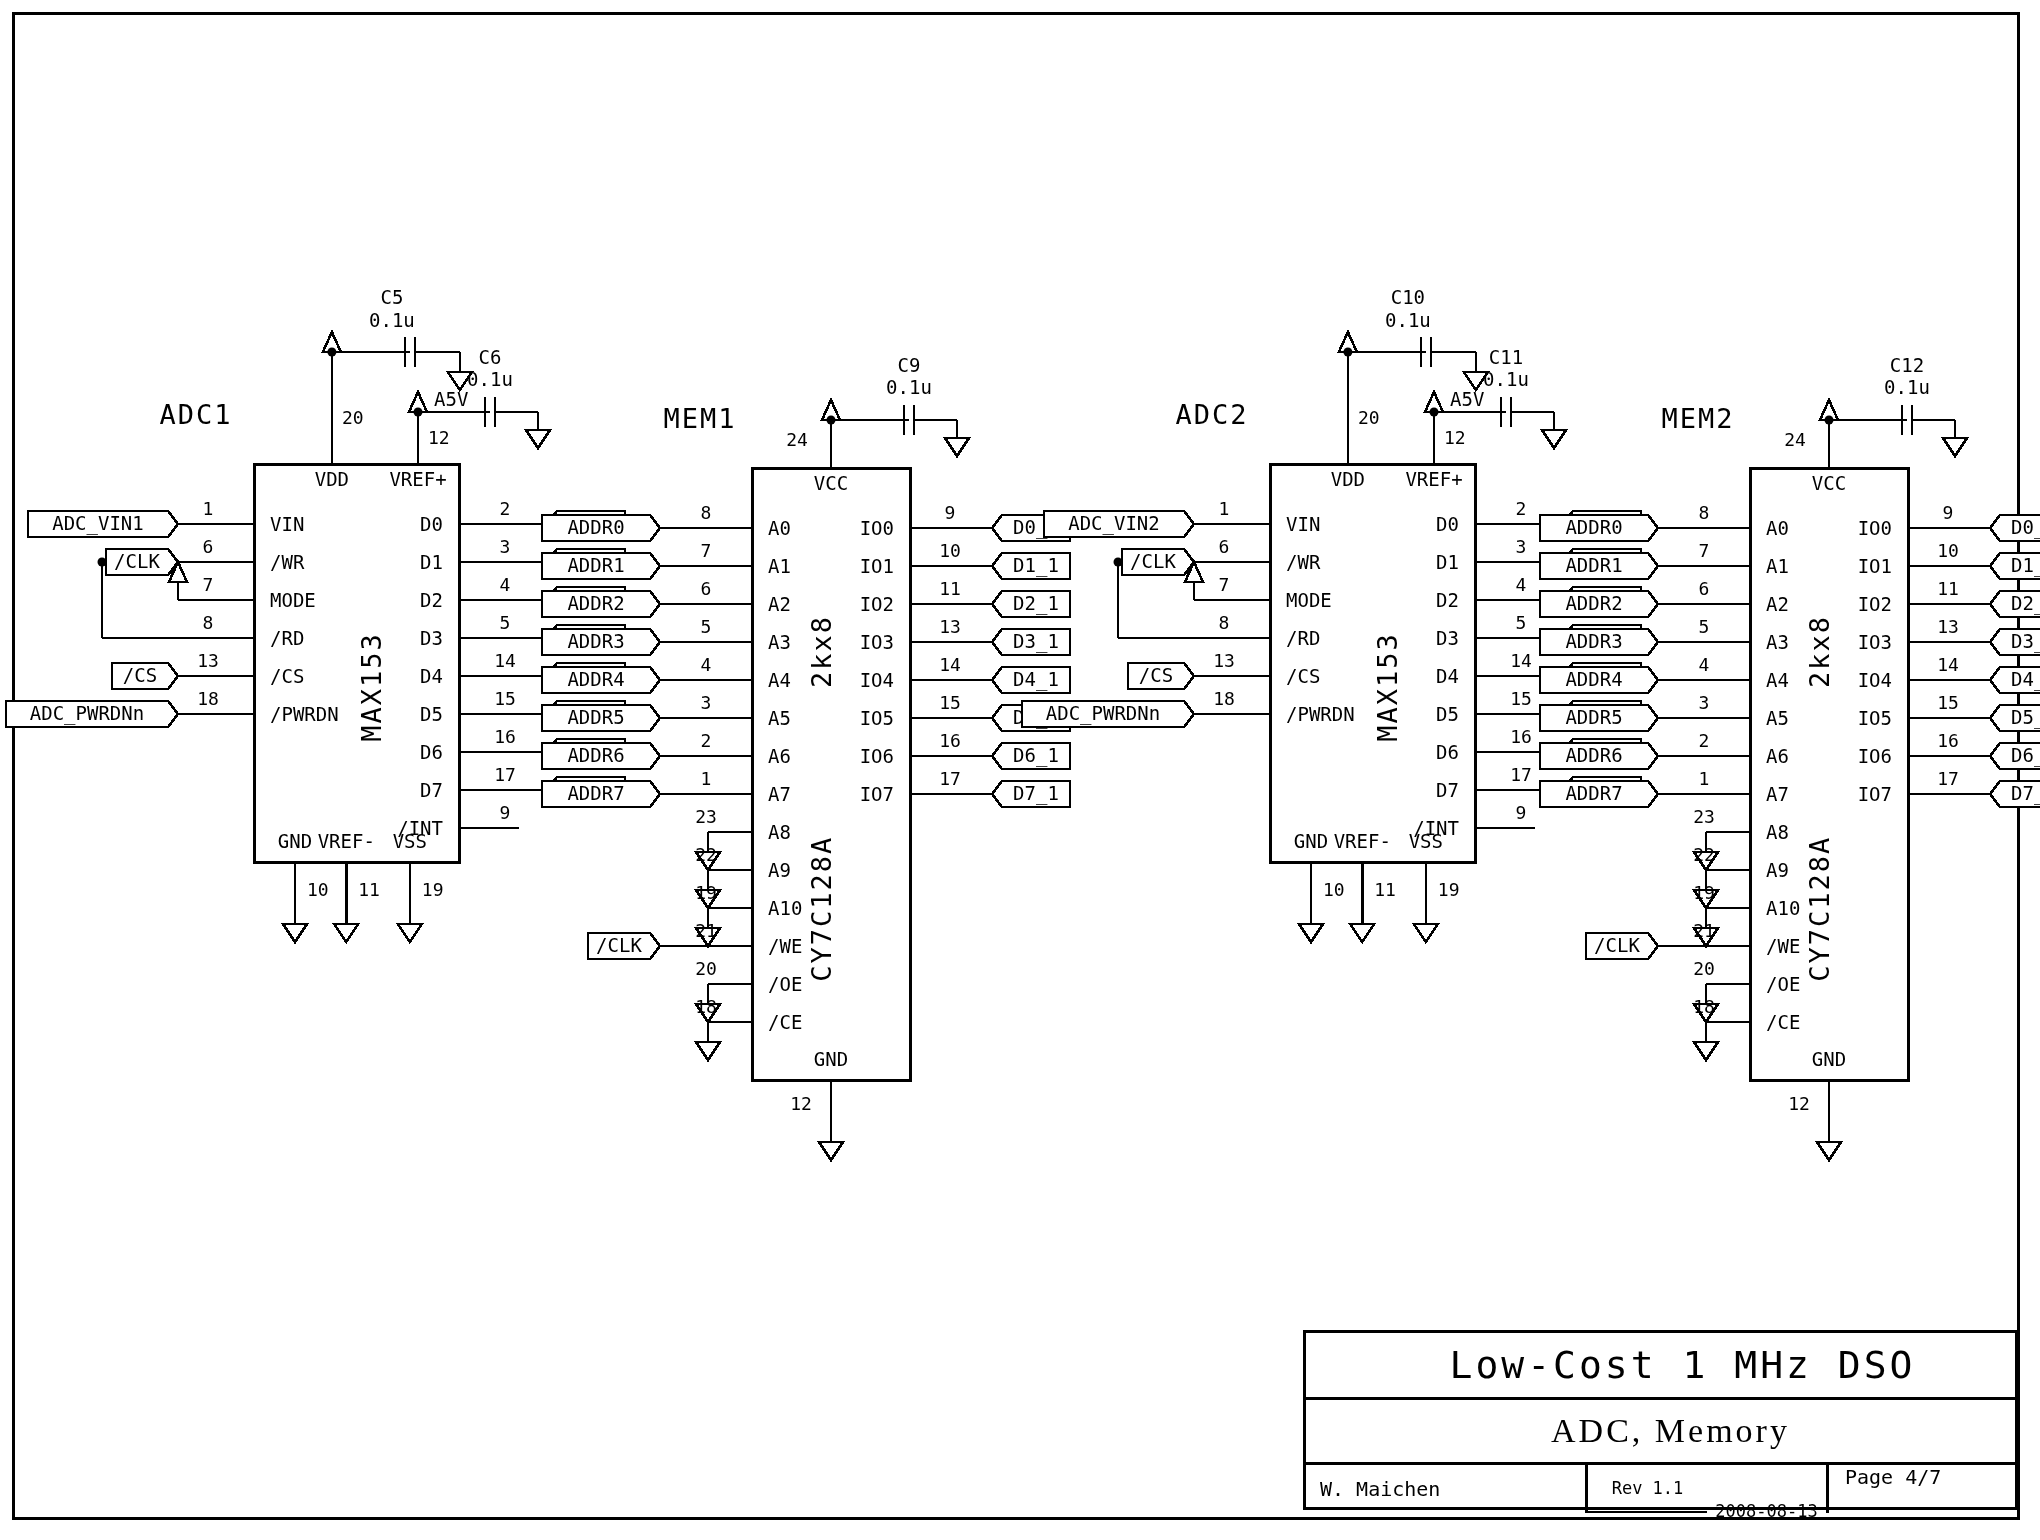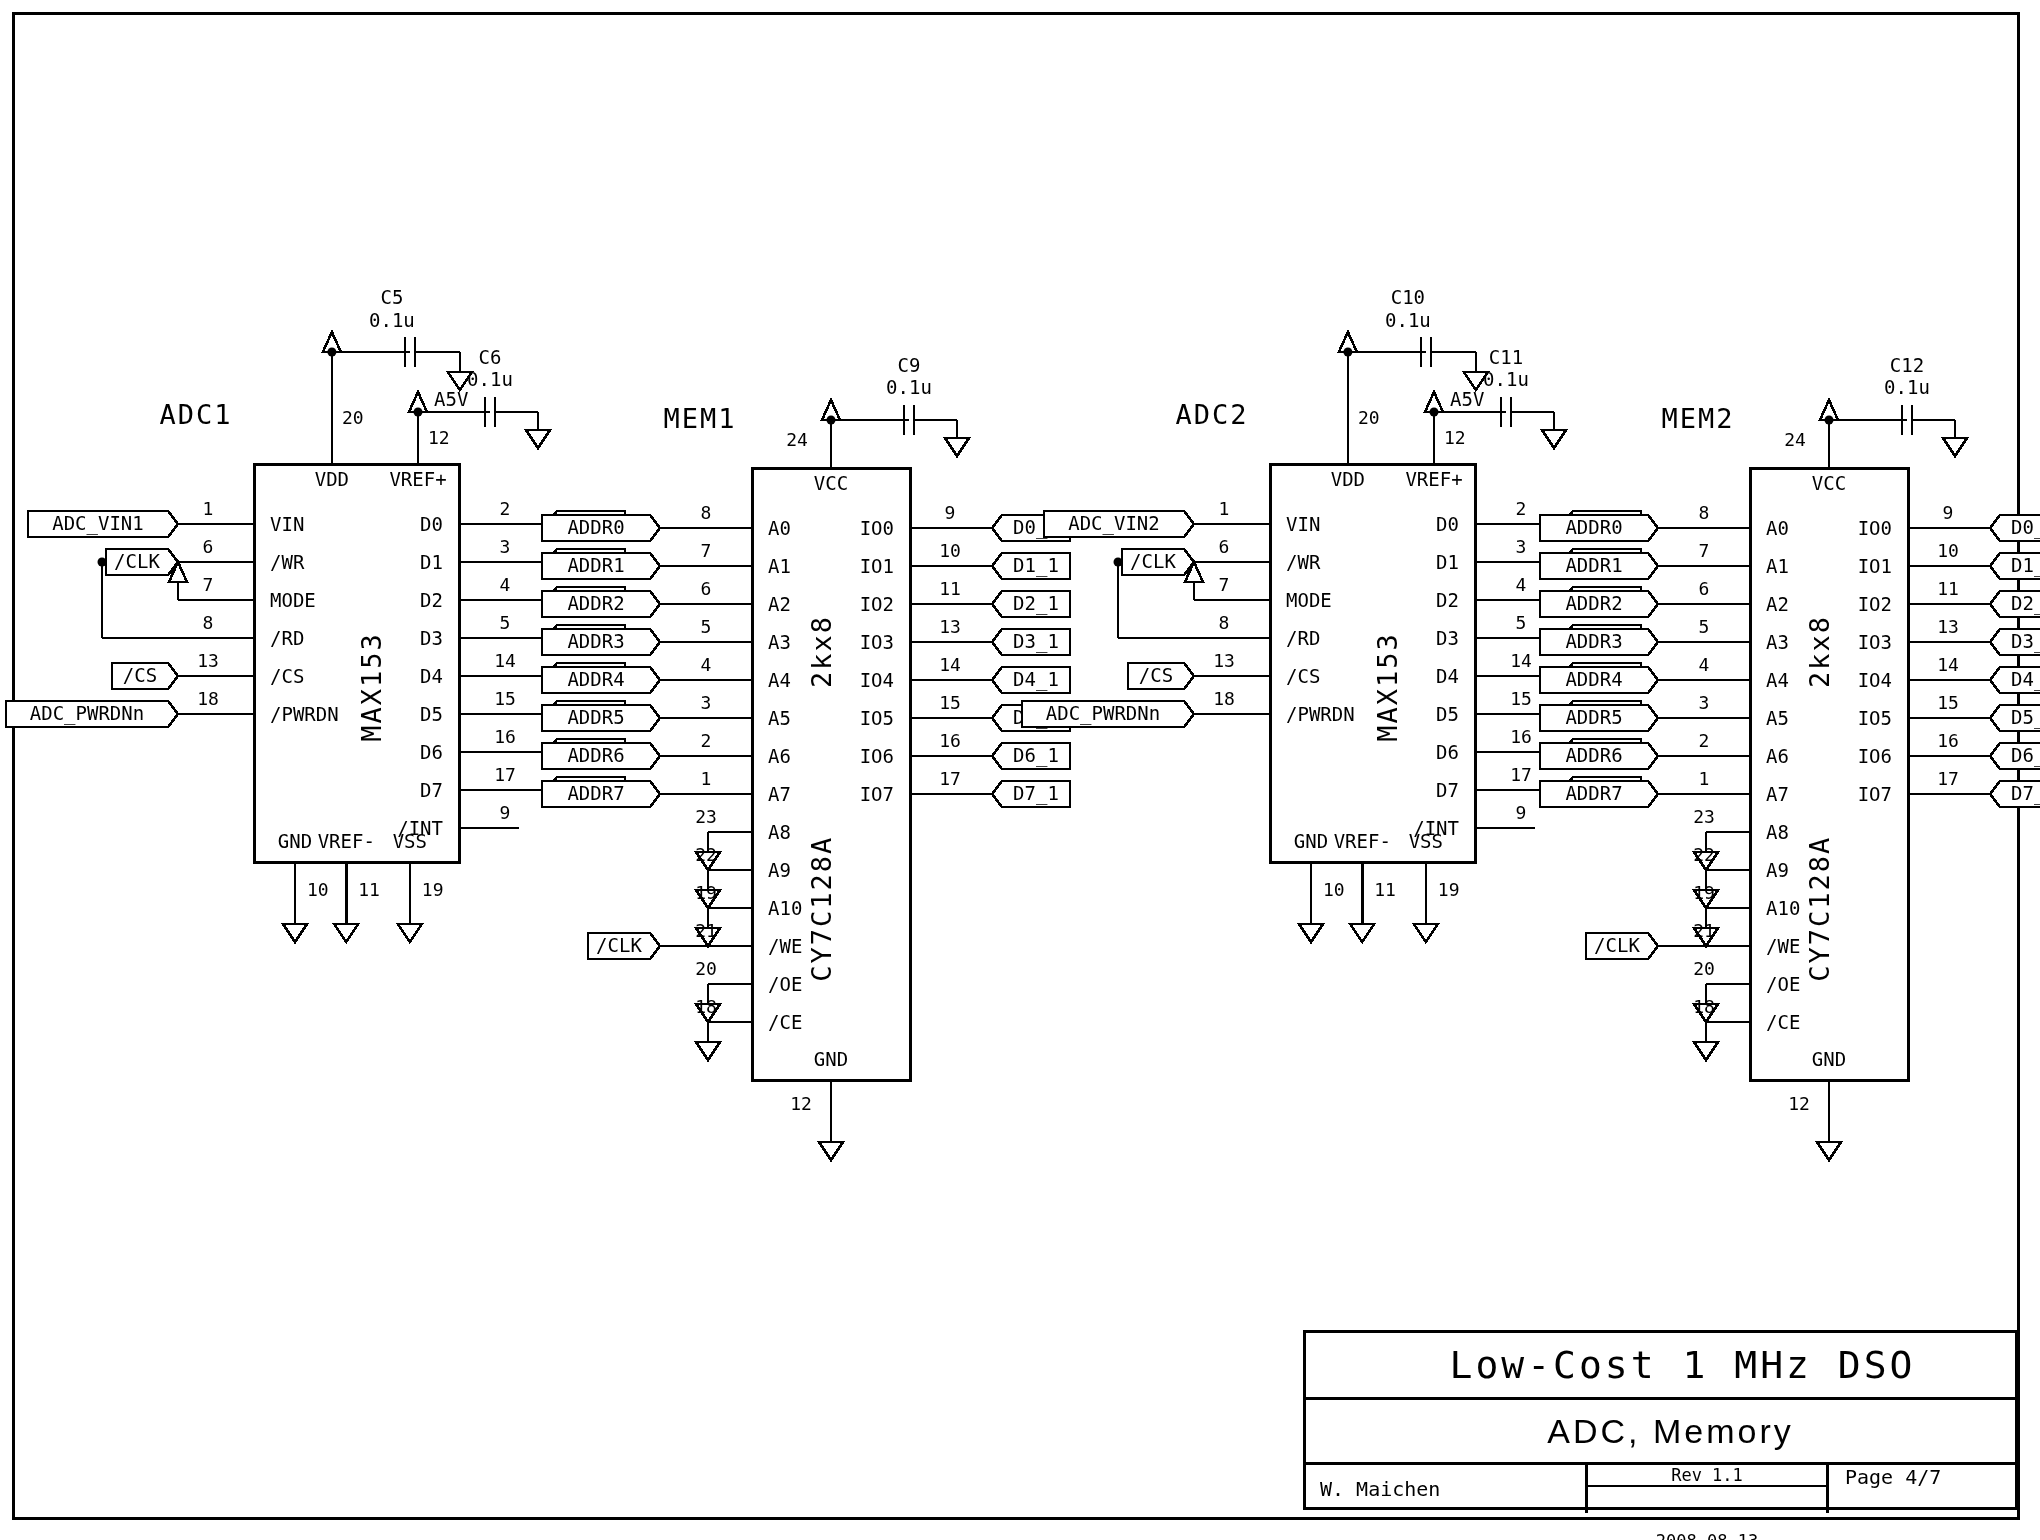--- a/index.html
+++ b/index.html
@@ -520,27 +520,27 @@
       <line x1="1829" y1="1080" x2="1829" y2="1142" class="wire"></line>
       <text x="1799" y="1110" class="t13" text-anchor="middle">12</text>
       <polygon points="1817,1142 1841,1142 1829,1160" class="gnd"></polygon>
     </svg>
 
   <div style="position:absolute;left:1303px;top:1330px;width:715px;height:180px;border:3px solid #000;box-sizing:border-box;background:#fff;">
     <div style="height:64px;border-bottom:3px solid #000;display:flex;align-items:center;justify-content:center;padding-left:44px;">
       <span class="title1" style="font-family:'DejaVu Sans Mono',monospace;">Low-Cost 1 MHz DSO</span>
     </div>
     <div style="height:62px;border-bottom:3px solid #000;display:flex;align-items:center;justify-content:center;">
-      <span class="title2" style="font-family:Liberation Sans, sans-serif;margin-left:20px;">ADC, Memory</span>
+      <span class="title2" style="font-family:Liberation Serif, serif;margin-left:20px;">ADC, Memory</span>
     </div>
     <div style="height:48px;display:flex;">
       <div style="width:282px;border-right:3px solid #000;display:flex;align-items:center;padding-left:14px;box-sizing:border-box;">
         <span class="ttext" style="font-family:'DejaVu Sans Mono',monospace;">W. Maichen</span>
       </div>
-      <div style="width:238px;border-right:3px solid #000;display:flex;flex-direction:column;">
+      <div style="width:238px;border-right:3px solid #000;display:flex;">
         <div style="flex:1;border-bottom:2px solid #000;display:flex;align-items:center;justify-content:center;">
           <span class="tsmall" style="font-family:'DejaVu Sans Mono',monospace;">Rev 1.1</span>
         </div>
         <div style="flex:1;display:flex;align-items:center;justify-content:center;">
           <span class="tsmall" style="font-family:'DejaVu Sans Mono',monospace;margin-top:44px;">2008-08-13</span>
         </div>
       </div>
       <div style="flex:1;display:flex;align-items:flex-start;padding-left:16px;">
         <span class="ttext" style="font-family:'DejaVu Sans Mono',monospace;">Page 4/7</span>
       </div>

